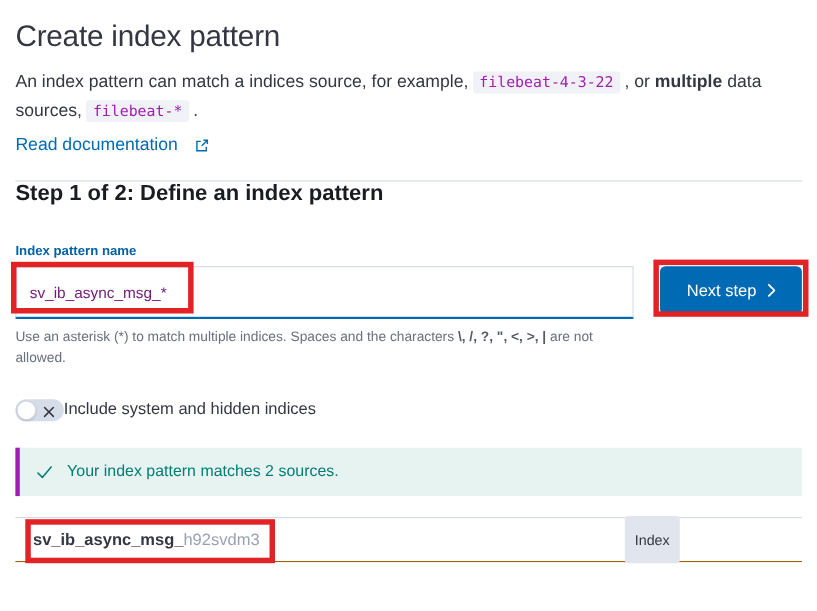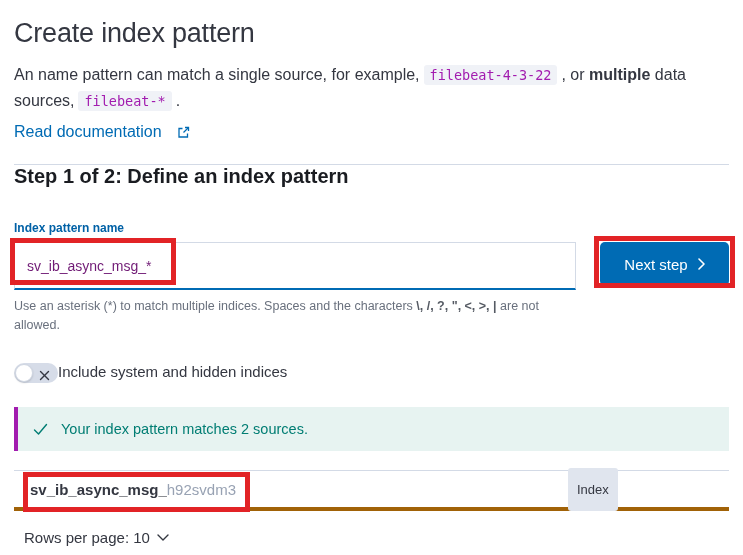--- a/index.html
+++ b/index.html
@@ -51,41 +51,41 @@
   .switch .cross { position:absolute; right:8px; top:4px; }
   .toggle-label { font-size:15px; color:#343741; }
 
   
   .callout { margin-top:24px; height:44px; background:#e7f3f1; border-left:4px solid #a21caf;
     display:flex; align-items:center; gap:13px; padding-left:15px; }
   .callout-text { color:#017D73; font-size:14.5px; }
 
   
   .result-row { margin-top:19px; position:relative; height:41px; display:flex; align-items:center;
-    border-top:1px solid #D3DAE6; border-bottom:4px solid #a16207; }
+    border-top:1px solid #D3DAE6; border-bottom:1px solid #a16207; }
   .row-name { padding-left:16px; font-size:15px; color:#98A2B3; flex:1 1 auto; }
   .row-name b { color:#343741; font-weight:700; }
   .tag-cell { flex:0 0 161px; }
   .tag-badge { display:inline-block; background:#e0e5ee; color:#343741; font-size:13px;
     border-radius:3px; padding:14px 9px; }
 
   
   .rows-per-page { margin-top:18px; padding-left:10px; display:inline-flex; align-items:center; gap:7px;
     font-size:15px; color:#343741; cursor:pointer; background:none; border:none;
     font-family:"Liberation Sans","DejaVu Sans",sans-serif; }
 </style>
 </head>
 <body>
 
 <div class="page">
 
   <h1 class="title">Create index pattern</h1>
 
   <div class="desc">
-    <span>An name pattern can match a single source, for example,</span><code class="code-chip">filebeat-4-3-22</code><span>, or</span>
+    <span>An index pattern can match a indices source, for example,</span><code class="code-chip">filebeat-4-3-22</code><span>, or</span>
     <b>multiple</b>
     <span>data sources,</span><code class="code-chip">filebeat-*</code><span>.</span>
     <br>
     <a class="doc-link">
       <span>Read documentation</span>
       <span style="display:inline-flex;">
         <svg width="13" height="13" viewBox="0 0 13 13" fill="none" stroke="#006BB4" stroke-width="1.3">
           <path d="M5.5 2.5 H2 V11 H10.5 V7.5"></path>
           <path d="M6.5 6.5 L11.5 1.5"></path>
           <path d="M8 1.5 H11.5 V5"></path>
@@ -151,22 +151,14 @@
   <div class="result-row">
     <div class="row-name">
       <b>sv_ib_async_msg_</b><span>h92svdm3</span>
     </div>
     <div class="tag-cell">
       <span class="tag-badge">Index</span>
     </div>
     <div class="annot annot-row"></div>
   </div>
 
-  <button class="rows-per-page">
-    <span>Rows per page: 10</span>
-    <span style="display:inline-flex;">
-      <svg width="12" height="8" viewBox="0 0 12 8" fill="none" stroke="#343741" stroke-width="1.4" stroke-linecap="round" stroke-linejoin="round">
-        <polyline points="1,1 6,6 11,1"></polyline>
-      </svg>
-    </span>
-  </button>
 
 </div>
 
 </body></html>

